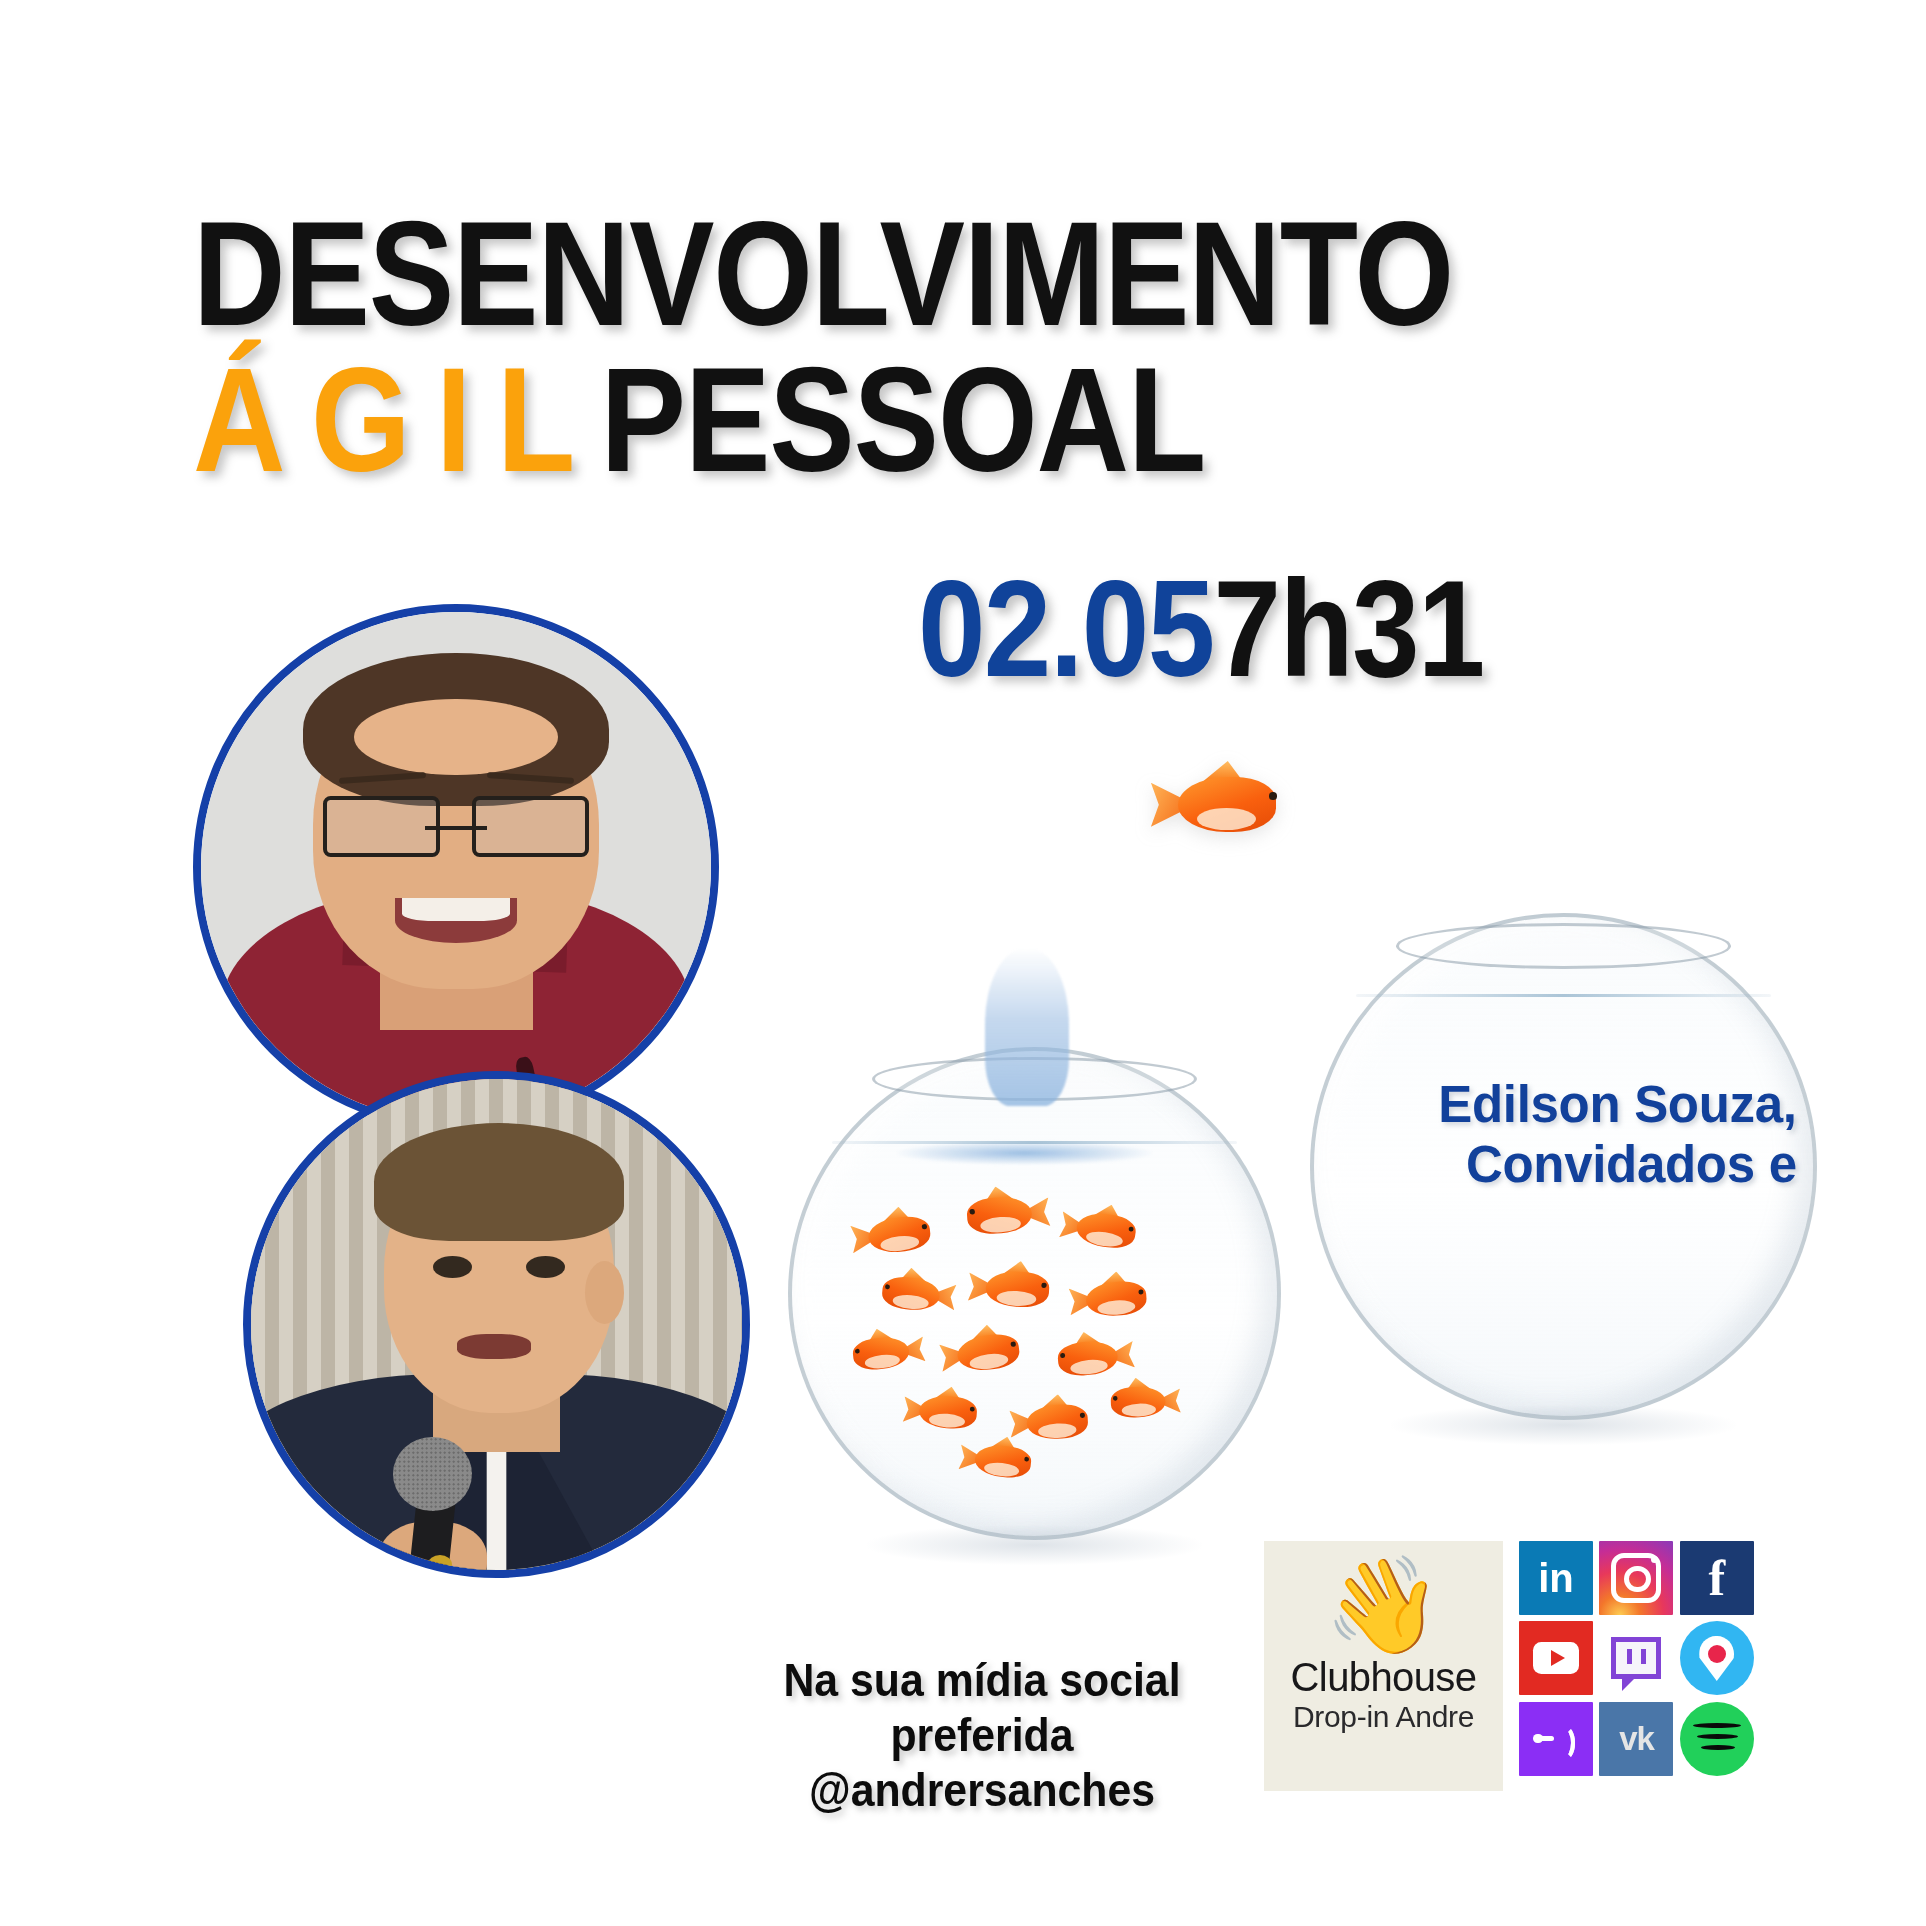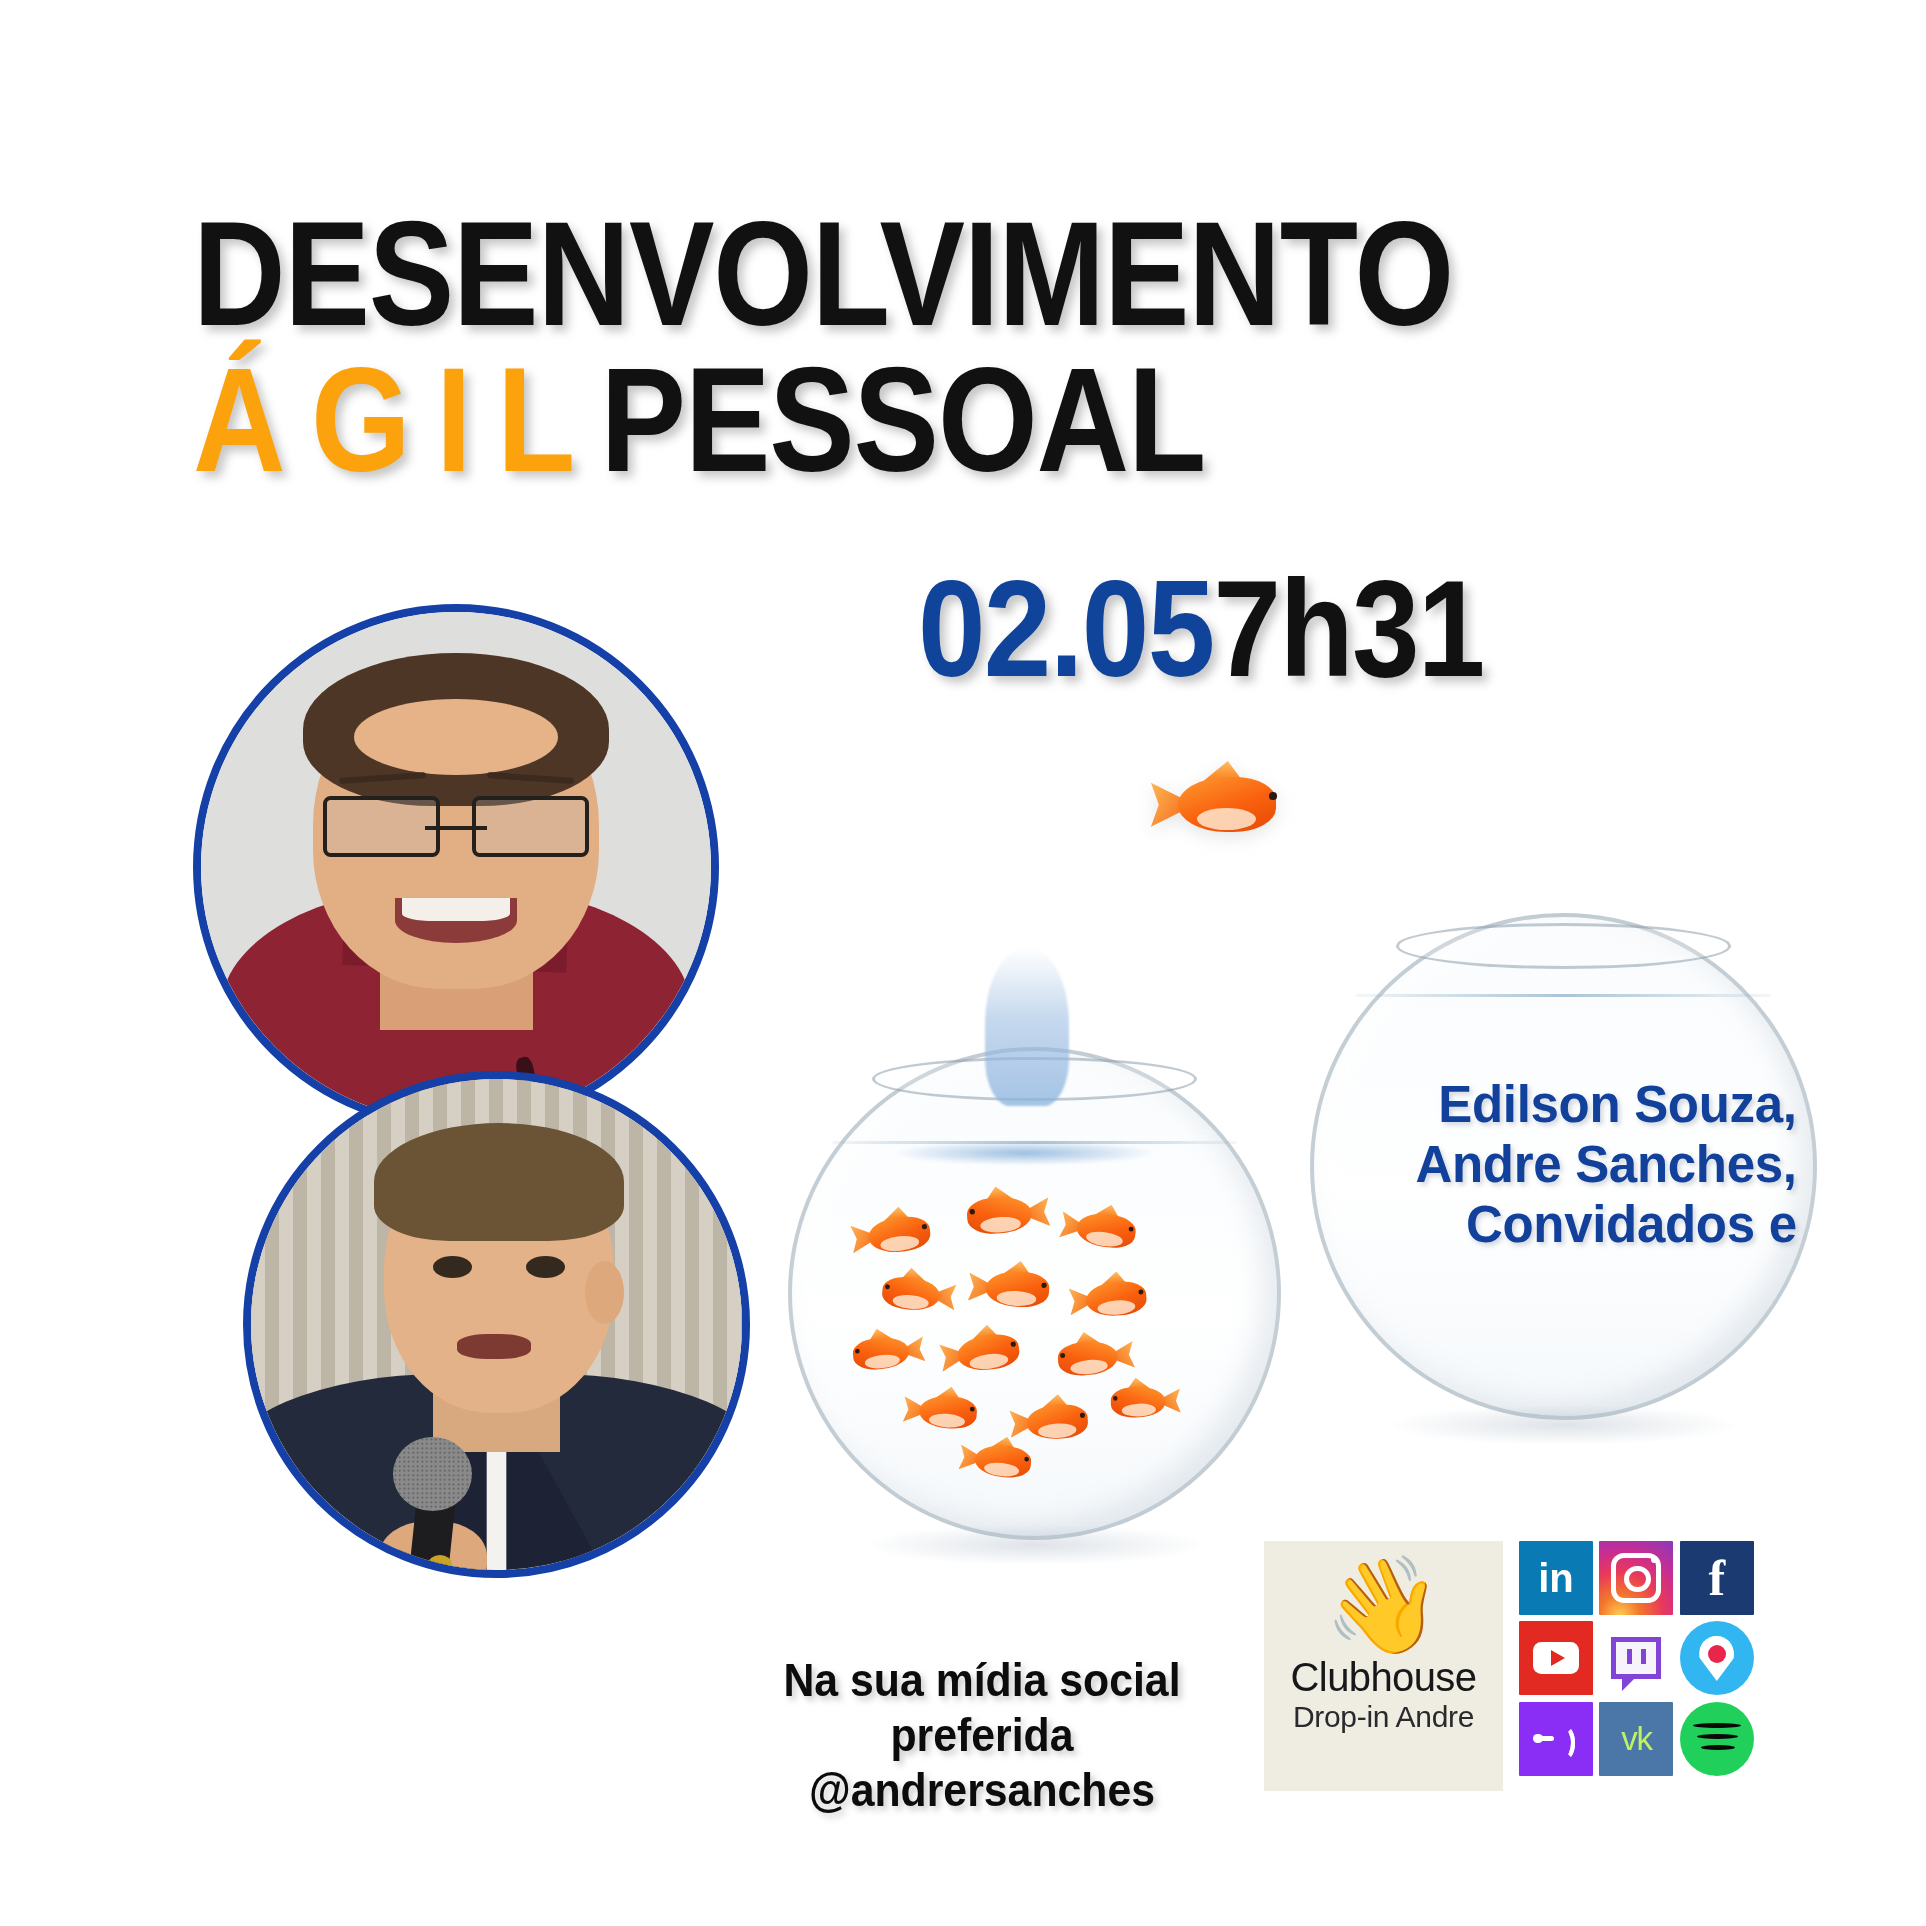--- a/index.html
+++ b/index.html
@@ -212,21 +212,21 @@
      clip-path:polygon(50% 100%,0 48%,0 0,100% 0,100% 48%);position:relative;}
   .ic-periscope .pin::after{content:"";position:absolute;left:8.3px;top:9px;width:18px;height:18px;background:#E8254B;border-radius:50%;}
   .ic-anchor{background:#8B2EF5;}
   .ic-anchor .wav{position:relative;width:42px;height:36px;}
   .ic-anchor .wav i{position:absolute;left:18px;top:3.9px;width:14px;height:28px;
      border:4.5px solid #fff;border-left-color:transparent;border-top-color:transparent;border-bottom-color:transparent;border-radius:0 50% 50% 0;}
   .ic-anchor .wav i:nth-child(2){left:26px;top:0;height:36px;width:16.7px;}
   .ic-anchor .stem{position:absolute;left:0;top:15.4px;width:19px;height:4.5px;background:#fff;border-radius:2.6px;}
   .ic-anchor .knob{position:absolute;left:-1.9px;top:13px;width:9.6px;height:9.6px;background:#fff;border-radius:50%;}
   .ic-vk{background:#4A76A8;}
-  .ic-vk .g{color:#bef264;font-weight:400;font-size:33px;line-height:1;letter-spacing:-1.3px;}
+  .ic-vk .g{color:#e5e5e5;font-weight:700;font-size:33px;line-height:1;letter-spacing:-1.3px;}
   .ic-spotify{background:#21D05A;}
   .ic-spotify .bars{position:relative;width:48px;height:35px;}
   .ic-spotify .bars i{position:absolute;left:0;width:100%;border-top:5.8px solid #0A0A0A;border-radius:50%;height:0;}
   .ic-spotify .bars i:nth-child(1){top:1.3px;width:100%;}
   .ic-spotify .bars i:nth-child(2){top:13px;left:3.9px;width:86%;}
   .ic-spotify .bars i:nth-child(3){top:24px;left:8.3px;width:70%;}
 </style>
 </head>
 <body>
 
@@ -399,21 +399,20 @@
   </div>
 
   <div id="bowl-right">
     <div class="glass"></div>
     <div class="bowl-rim"></div>
     <div class="waterline" style="top:16%;"></div>
     <div class="bowl-shadow"></div>
 
     <div class="bowl-names">
       <div>Edilson Souza,</div>
-      <div>Andre Sanches,</div>
       <div>Convidados e</div>
     </div>
   </div>
 
   <div id="footer-text">
     <div>Na sua mídia social</div>
     <div>preferida @andrersanches</div>
   </div>
 
   <div id="clubhouse">

